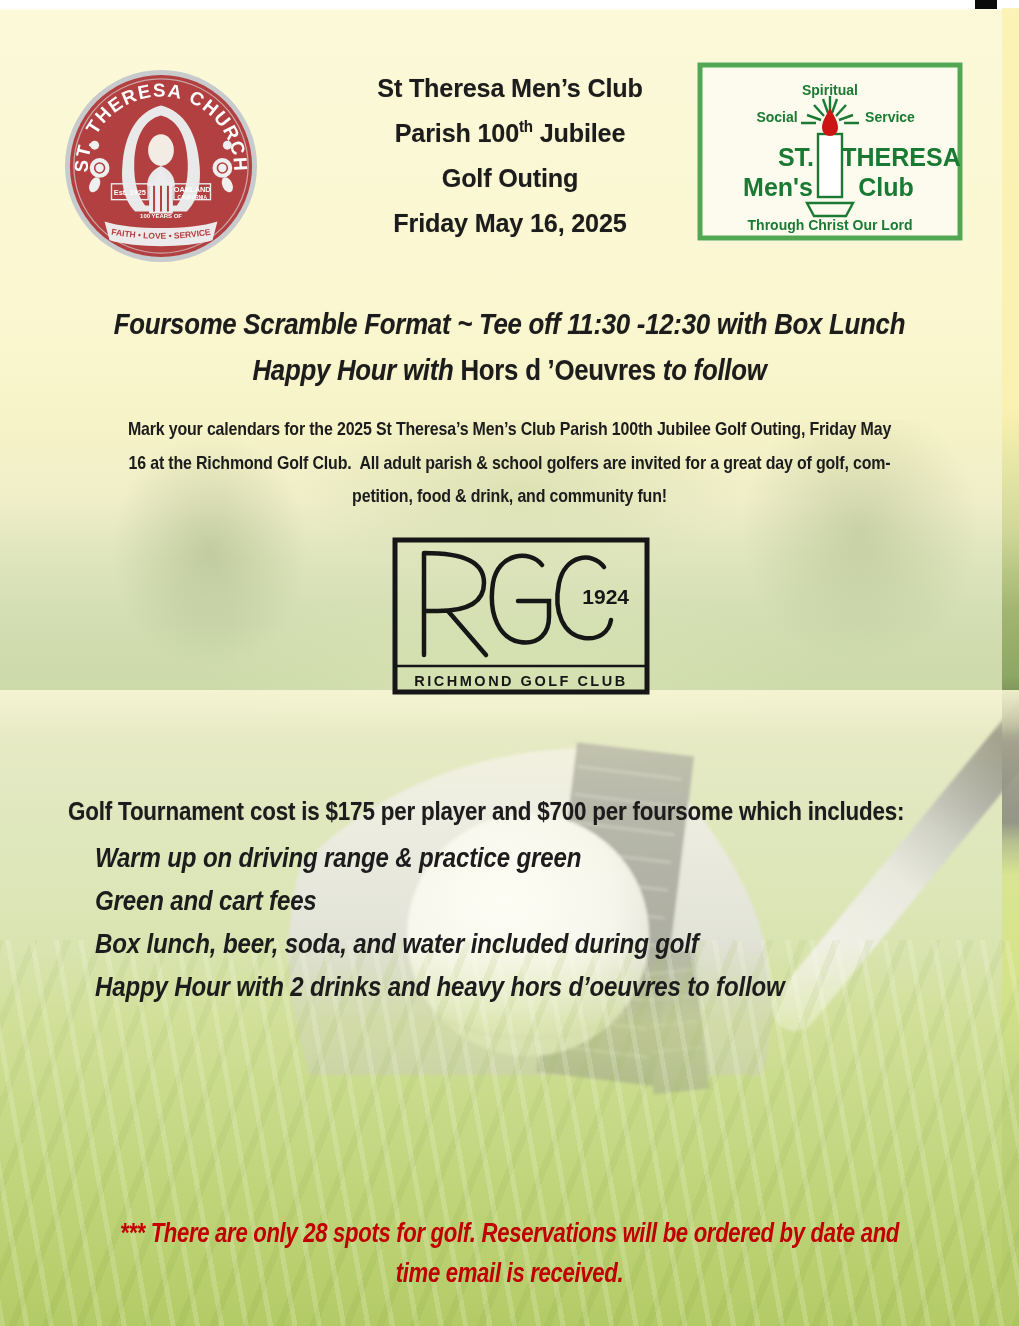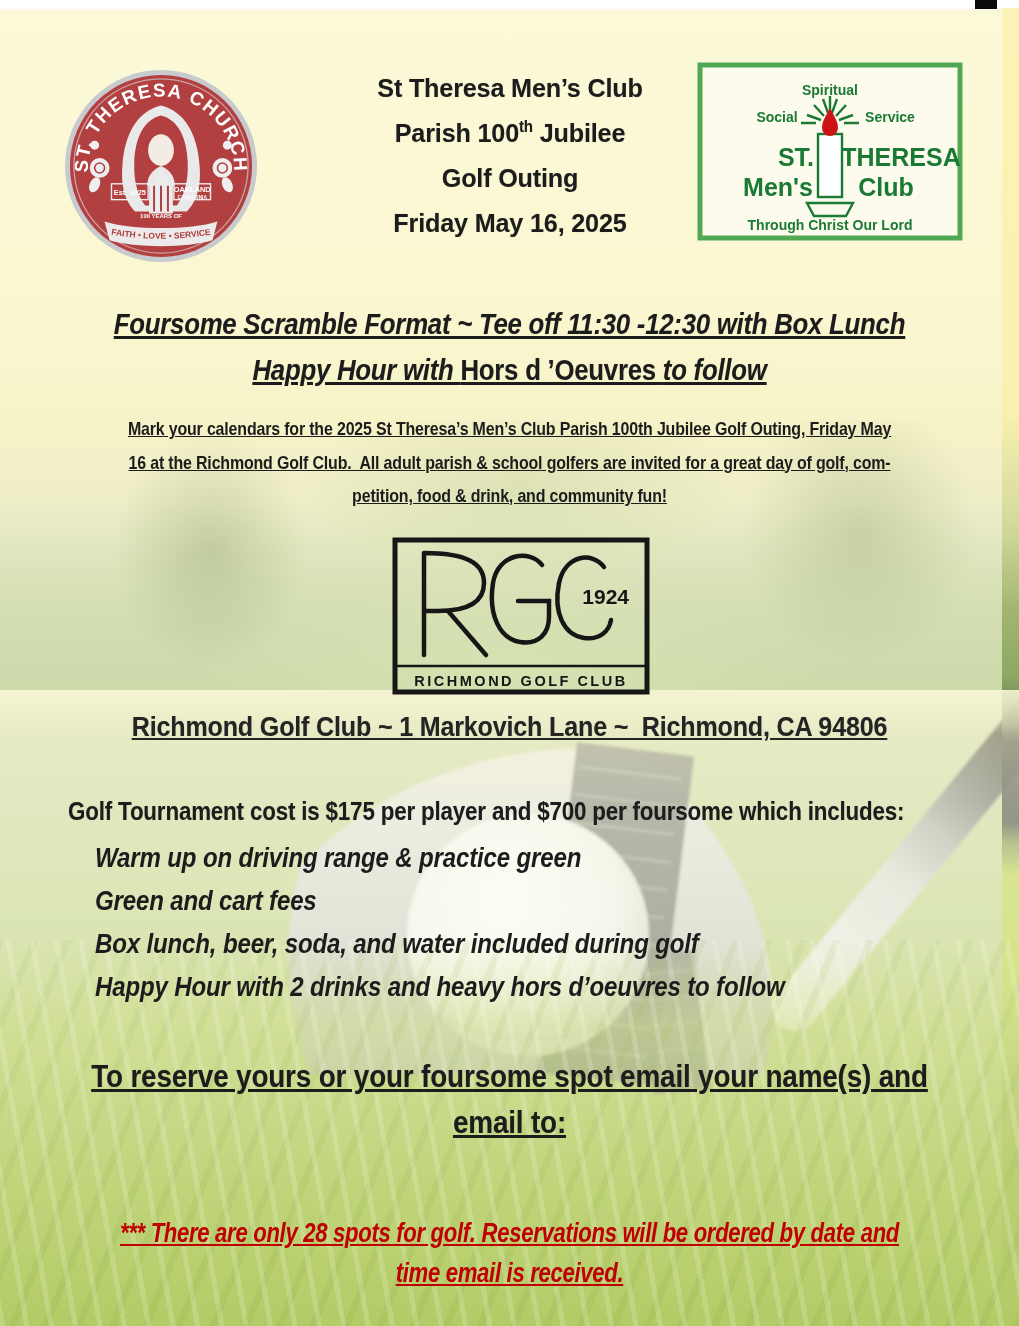--- a/index.html
+++ b/index.html
@@ -55,21 +55,21 @@
       rgba(250,247,215,0.88) 0%, rgba(250,247,218,0.60) 7%,
       rgba(252,250,230,0.50) 18%, rgba(253,251,232,0.44) 38%,
       rgba(250,249,225,0.38) 58%, rgba(248,248,218,0.26) 80%,
       rgba(246,246,212,0.16) 100%);
   }
   .top-strip{position:absolute;left:0;top:0;width:1019px;height:8px;background:#ffffff;}
   .scan-mark{position:absolute;left:975px;top:0;width:22px;height:9px;background:#0b0b0b;}
 
   
   .txt{position:absolute;white-space:nowrap;}
-  .center{left:0;right:0;text-align:center;text-decoration:underline;}
+  .center{left:0;right:0;text-align:center;}
   .soft{text-shadow:0 0 1px rgba(20,20,20,0.25);}
 
   .title-block{left:280px;top:66px;width:460px;text-align:center;font-size:26px;line-height:45px;letter-spacing:-0.2px;transform:scaleX(0.97);transform-origin:50% 0;}
   .title-block sup{font-size:60%;vertical-align:super;line-height:0;}
 
   .headline{top:301px;font-size:30px;font-style:italic;line-height:46px;letter-spacing:-0.3px;}
   .headline .scale{display:block;transform:scaleX(0.86);transform-origin:50% 50%;}
   .headline .upright{font-style:normal;}
 
   .paragraph{top:412px;font-size:19px;line-height:33.5px;letter-spacing:-0.2px;}
@@ -242,34 +242,27 @@
     <line x1="3" y1="129" x2="255" y2="129" stroke="#161616" stroke-width="2.5"></line>
     <g stroke="#161616" stroke-width="4.5" fill="none" stroke-linecap="round">
       <path d="M 32 118 L 32 16 M 32 16 C 74 16, 92 26, 92 46 C 92 66, 74 74, 46 74 L 32 74 M 56 74 L 94 118"></path>
       <path d="M 150 28 C 138 12, 106 16, 101 46 C 96 78, 108 102, 128 105 C 147 108, 157 96, 157 80 L 157 64 L 126 64"></path>
       <path d="M 212 30 C 200 14, 173 18, 167 46 C 161 76, 172 98, 192 101 C 207 103, 217 95, 219 83"></path>
     </g>
     <text x="237" y="67" text-anchor="end" font-size="21" font-weight="bold" fill="#161616" font-family="Liberation Sans, sans-serif">1924</text>
     <text x="129" y="149" text-anchor="middle" font-size="14.5" font-weight="bold" letter-spacing="2.5" fill="#161616" font-family="Liberation Sans, sans-serif">RICHMOND GOLF CLUB</text>
   </svg>
 
-  <div class="txt center address soft">
-    <span class="scale">Richmond Golf Club ~ 1 Markovich Lane ~&nbsp; Richmond, CA 94806</span>
-  </div>
 
   <div class="txt cost-heading soft">Golf Tournament cost is $175 per player and $700 per foursome which includes:</div>
   <ul class="includes-list">
     <li>Warm up on driving range &amp; practice green</li>
     <li>Green and cart fees</li>
     <li>Box lunch, beer, soda, and water included during golf</li>
     <li>Happy Hour with 2 drinks and heavy hors d’oeuvres to follow</li>
   </ul>
 
-  <div class="txt center reserve soft">
-    <span class="scale">To reserve yours or your foursome spot email your name(s) and</span>
-    <span class="scale">email to:</span>
-  </div>
   <div class="txt center note">
     <span class="scale">*** There are only 28 spots for golf. Reservations will be ordered by date and</span>
     <span class="scale">time email is received.</span>
   </div>
 
 </div>
 
 </body></html>

